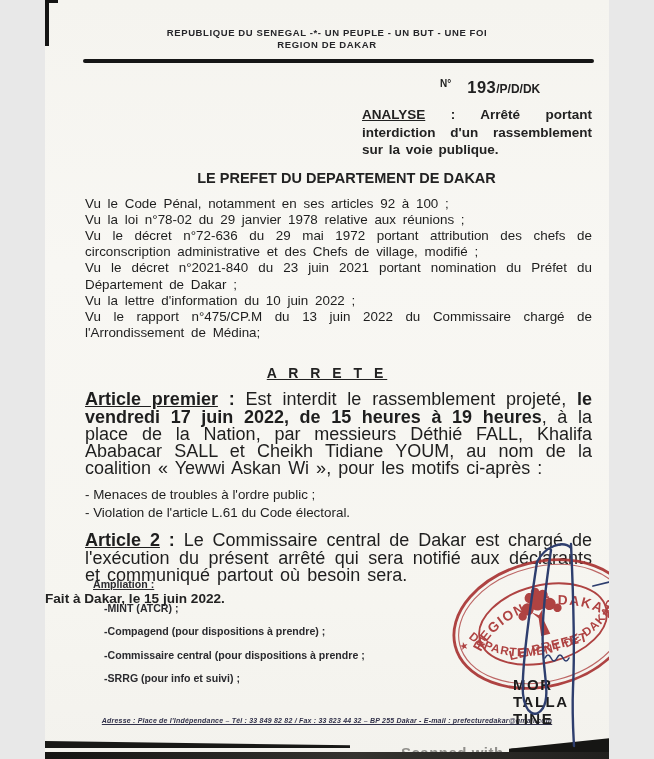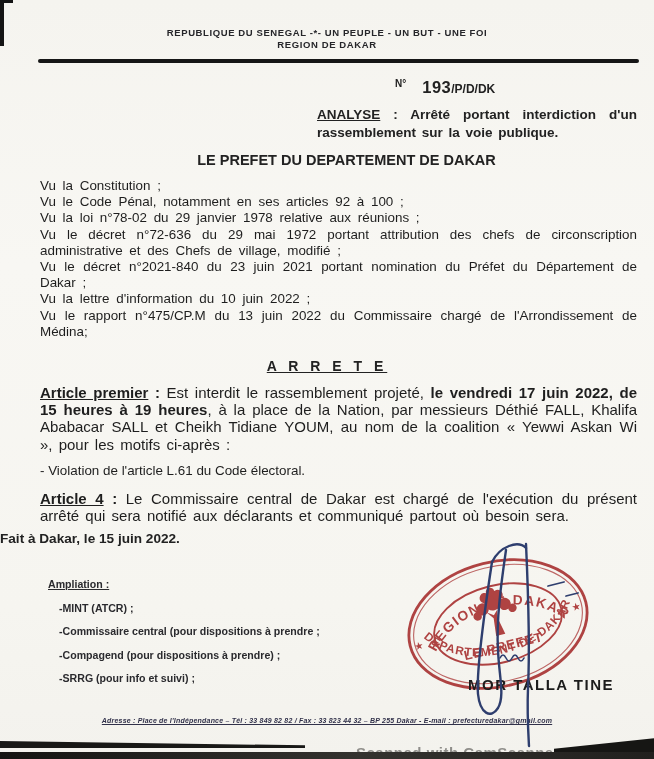--- a/index.html
+++ b/index.html
@@ -1,19 +1,19 @@
 <!DOCTYPE html>
 <html><head>
 <meta charset="utf-8">
 <title>Document</title>
 <style>
   html,body{margin:0;padding:0;background:#e8e8e8;}
   .page{
     position:relative;
-    width:654px;height:759px;
+    width:564px;height:759px;
     margin:0 auto;
     background:linear-gradient(180deg,#f5f4ef 0%,#f8f7f3 35%,#f6f5f0 80%,#f3f2ed 100%);
     overflow:hidden;
     font-family:"Liberation Sans",sans-serif;
     color:#1e1e1e;
   }
   
   .hdr{margin-top:27px;text-align:center;font-weight:bold;font-size:9.5px;line-height:12px;letter-spacing:.6px;color:#26262a;}
   .rule{height:4px;background:#161616;margin:8px 15px 0 38px;border-radius:2px;}
   
@@ -23,23 +23,23 @@
   .docnum .suf{font-size:12px;}
   
   .analyse{margin:9px 17px 0 317px;font-weight:bold;font-size:13.5px;line-height:17.5px;text-align:justify;word-spacing:2px;color:#222;}
   .analyse .lbl{text-decoration:underline;}
   
   .title{margin-top:11px;text-align:center;font-weight:bold;font-size:14.5px;color:#222;margin-left:39px;}
   
   .visas{margin:10px 17px 0 40px;font-size:13.4px;line-height:16.2px;}
   .visas p{margin:0;text-align:justify;word-spacing:3px;}
   
-  .arrete{margin-top:18px;text-align:center;font-weight:bold;font-size:14px;letter-spacing:4px;text-decoration:underline;color:#222;}
+  .arrete{margin-top:24px;text-align:center;font-weight:bold;font-size:14px;letter-spacing:4px;text-decoration:underline;color:#222;}
   
-  .para{margin:10px 17px 0 40px;font-size:15px;line-height:17.2px;text-align:justify;word-spacing:2px;}
+  .para{margin:10px 17px 0 40px;font-size:18px;line-height:17.2px;text-align:justify;word-spacing:2px;}
   .para .artlbl{font-weight:bold;text-decoration:underline;}
   .para .b{font-weight:bold;}
   .motifs{margin:9px 17px 0 40px;font-size:13.4px;line-height:18px;}
   .motifs p{margin:0;}
   .dateline{margin:7px 17px 0 0;text-align:left;font-weight:bold;font-size:13.6px;color:#222;}
   
   .ampliation{position:absolute;left:48px;top:578px;font-size:10.6px;line-height:12.6px;font-weight:bold;color:#2a2a2e;}
   .ampliation .amp-lbl{text-decoration:underline;margin-bottom:2px;}
   .ampliation p{margin:11px;}
   
@@ -74,50 +74,50 @@
     <span class="no">N°</span><span class="big">193</span><span class="suf">/P/D/DK</span>
   </div>
 
   <div class="analyse">
     <span class="lbl">ANALYSE</span><span> :  </span><span>Arrêté portant interdiction d'un rassemblement sur la voie publique.</span>
   </div>
 
   <div class="title">LE PREFET DU DEPARTEMENT DE DAKAR</div>
 
   <div class="visas">
-    <p>Vu la Constitution ;</p>
     <p>Vu le Code Pénal, notamment en ses articles 92 à 100 ;</p>
     <p>Vu la loi n°78-02 du 29 janvier 1978 relative aux réunions ;</p>
     <p>Vu le décret n°72-636 du 29 mai 1972 portant attribution des chefs de circonscription administrative et des Chefs de village, modifié ;</p>
     <p>Vu le décret n°2021-840 du 23 juin 2021 portant nomination du Préfet du Département de Dakar ;</p>
     <p>Vu la lettre d'information du 10 juin 2022 ;</p>
     <p>Vu le rapport n°475/CP.M du 13 juin 2022 du Commissaire chargé de l'Arrondissement de Médina;</p>
   </div>
 
   <div class="arrete">A R R E T E</div>
 
   <p class="para">
     <span class="artlbl">Article premier</span><span class="b"> : </span><span>Est interdit le rassemblement projeté, </span><span class="b">le vendredi 17 juin 2022, de 15 heures à 19 heures</span><span>, à la place de la Nation, par messieurs Déthié FALL, Khalifa Ababacar SALL et Cheikh Tidiane YOUM, au nom de la coalition « Yewwi Askan Wi », pour les motifs ci-après :</span>
   </p>
 
   <div class="motifs">
+    <p>- Menaces de troubles à l'ordre public ;</p>
     <p>- Violation de l'article L.61 du Code électoral.</p>
   </div>
 
   <p class="para">
-    <span class="artlbl">Article 4</span><span class="b"> : </span><span>Le Commissaire central de Dakar est chargé de l'exécution du présent arrêté qui sera notifié aux déclarants et communiqué partout où besoin sera.</span>
+    <span class="artlbl">Article 2</span><span class="b"> : </span><span>Le Commissaire central de Dakar est chargé de l'exécution du présent arrêté qui sera notifié aux déclarants et communiqué partout où besoin sera.</span>
   </p>
 
   <p class="dateline">Fait à Dakar, le 15 juin 2022.</p>
 
   <div class="ampliation">
     <div class="amp-lbl">Ampliation :</div>
     <p>-MINT (ATCR) ;</p>
+    <p>-Compagend (pour dispositions à prendre) ;</p>
     <p>-Commissaire central (pour dispositions à prendre ;</p>
-    <p>-Compagend (pour dispositions à prendre) ;</p>
     <p>-SRRG (pour info et suivi) ;</p>
   </div>
 
   <div class="stamp">
     <svg width="192" height="132" viewBox="0 0 200 140">
       <defs>
         <path id="stampTop" d="M 22,95 A 82,62 0 0 1 178,95" fill="none"></path>
         <path id="stampBottom" d="M 16,58 A 88,62 0 0 0 184,58" fill="none"></path>
       </defs>
       <ellipse cx="100" cy="70" rx="96" ry="66" fill="none" stroke="#a93434" stroke-width="3"></ellipse>

